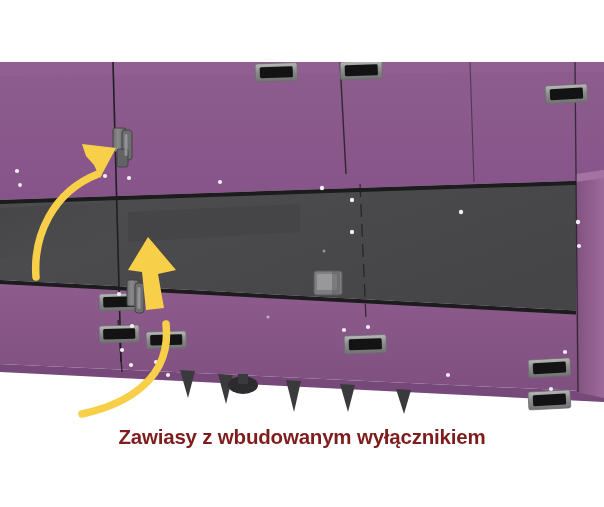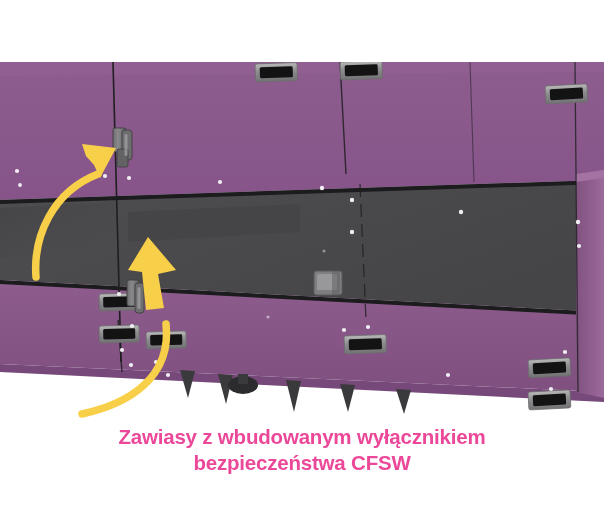--- a/index.html
+++ b/index.html
@@ -18,21 +18,21 @@
     position:absolute;left:0;top:62px;width:604px;height:358px;
     background:#ffffff;
     overflow:hidden;
   }
   .photo svg{display:block;}
 
   
   .caption{
     position:absolute;left:0;top:424px;width:604px;
     text-align:center;
-    color:#ec4899;
+    color:#7f1d1d;
     font-weight:bold;
     font-size:20.5px;
     line-height:26px;
     letter-spacing:-0.2px;
   }
   .caption .l1{display:block;}
   .caption .l2{display:block;}
 </style>
 </head>
 <body>
@@ -230,16 +230,15 @@
 
         <path d="M82 352 C 128 342, 172 316, 166 262" fill="none" stroke="#F8CF49" stroke-width="7.5" stroke-linecap="round"></path>
         <path d="M148 175 L176 208 L158 212 L164 246 L146 248 L142 210 L128 208 Z" fill="#F8CF49"></path>
       </g>
 
     </svg>
   </div>
 
   <div class="caption">
     <span class="l1">Zawiasy z wbudowanym wyłącznikiem</span>
-    <span class="l2">bezpieczeństwa CFSW</span>
   </div>
 
 </div>
 
 </body></html>

